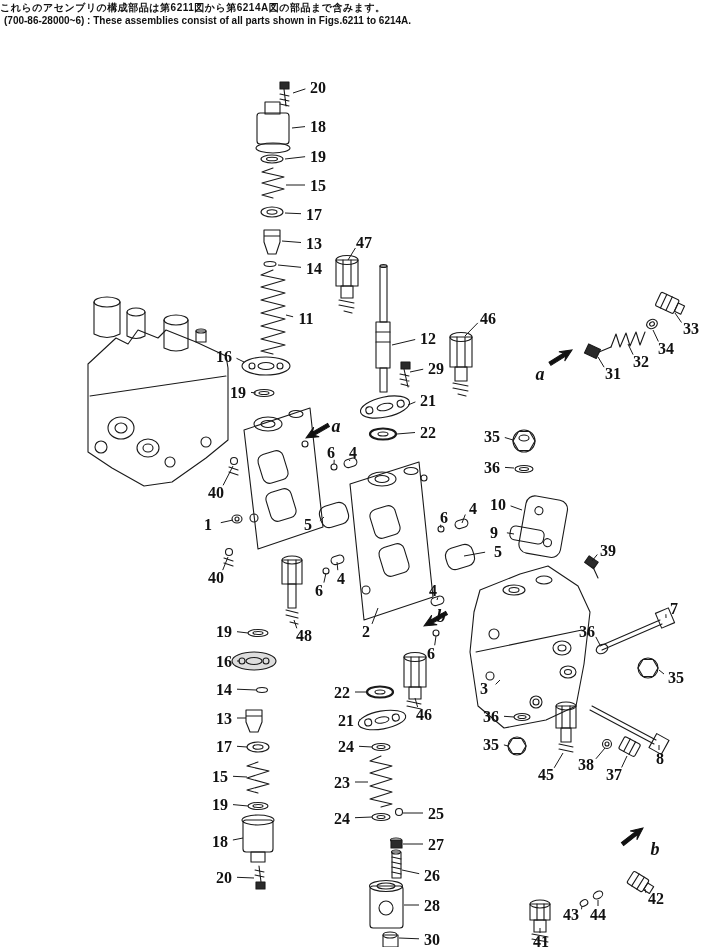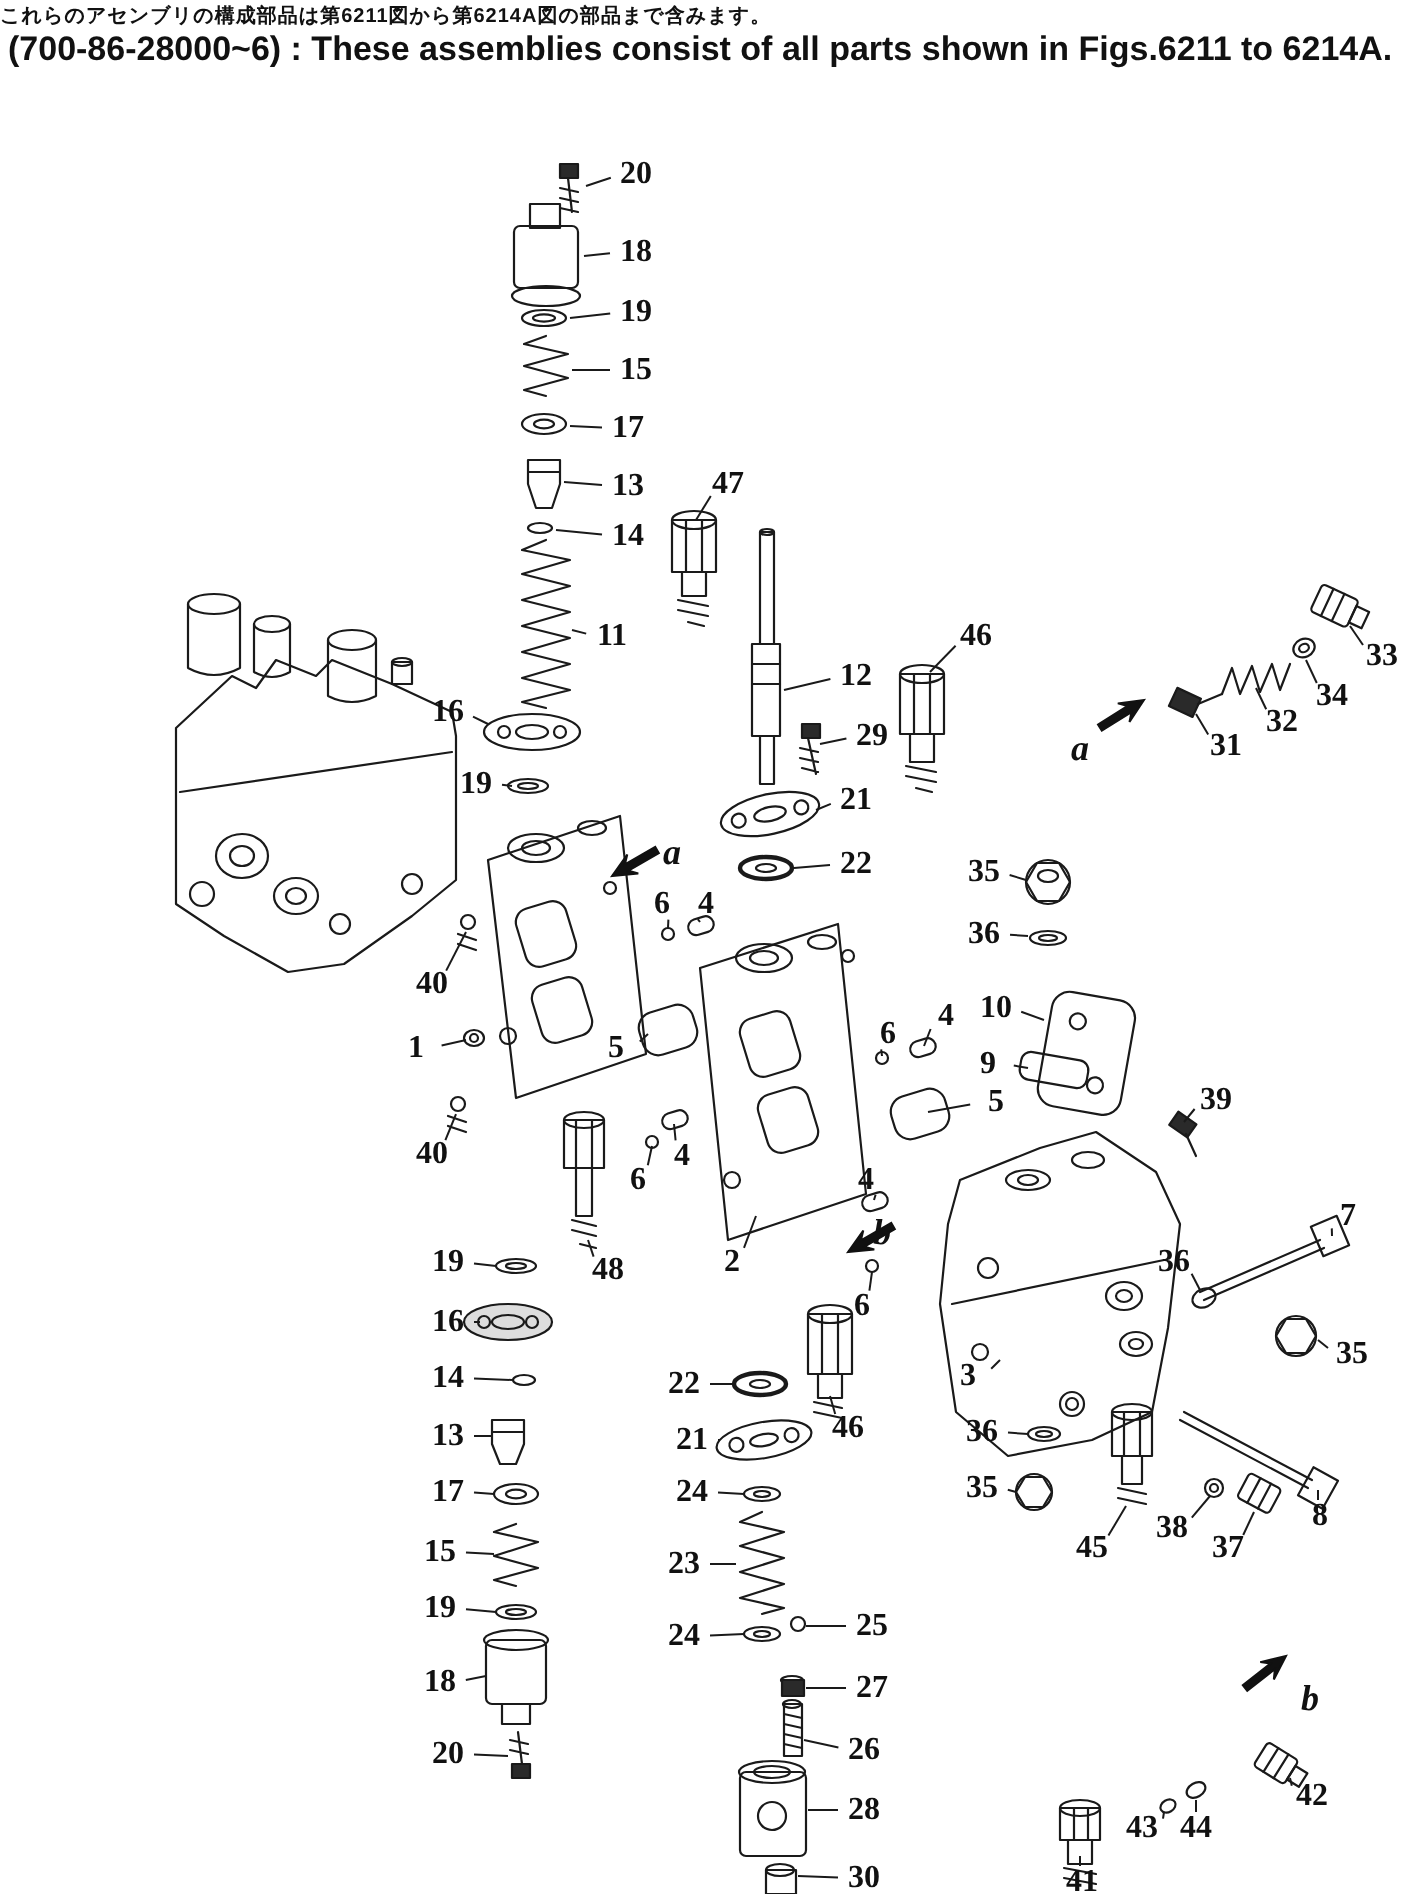--- a/index.html
+++ b/index.html
@@ -3,21 +3,21 @@
 <meta charset="utf-8">
 <style>
   html,body{margin:0;padding:0;background:#fff;}
   body{width:702px;height:947px;position:relative;overflow:hidden;
        font-family:"Liberation Serif",serif;color:#111;}
   .header{position:absolute;top:0;left:0;width:702px;z-index:2;}
   .note-jp{position:absolute;top:1px;left:0;width:672px;text-align:left;
            font-family:"Liberation Sans",sans-serif;font-weight:700;font-size:10px;
            letter-spacing:.5px;white-space:nowrap;}
   .note-en{position:absolute;top:15px;left:4px;
-           font-family:"Liberation Sans",sans-serif;font-weight:700;font-size:17px;
+           font-family:"Liberation Sans",sans-serif;font-weight:700;font-size:10px;
            white-space:nowrap;}
   svg{position:absolute;top:0;left:0;}
   .art{stroke:#1a1a1a;fill:none;stroke-width:1.1;stroke-linecap:round;stroke-linejoin:round;}
   .dark{fill:#2a2a2a;stroke:#1a1a1a;}
   .thick{stroke-width:2.2;}
   .leader{stroke:#1a1a1a;stroke-width:1;}
   .callout{font-family:"Liberation Serif",serif;font-weight:700;font-size:16px;
            fill:#111;stroke:none;}
   .view-label{font-family:"Liberation Serif",serif;font-weight:700;font-style:italic;
               font-size:18px;fill:#111;stroke:none;}

